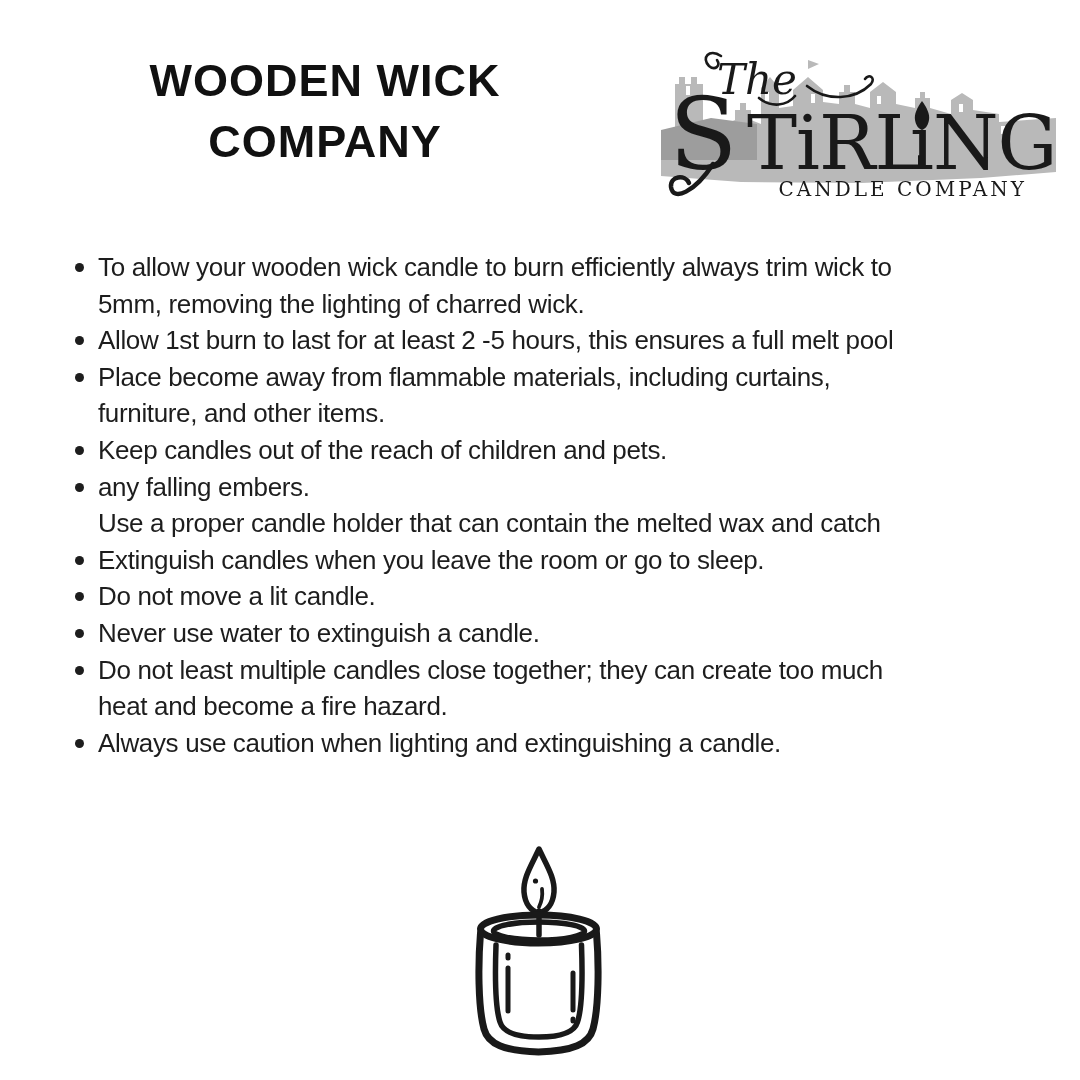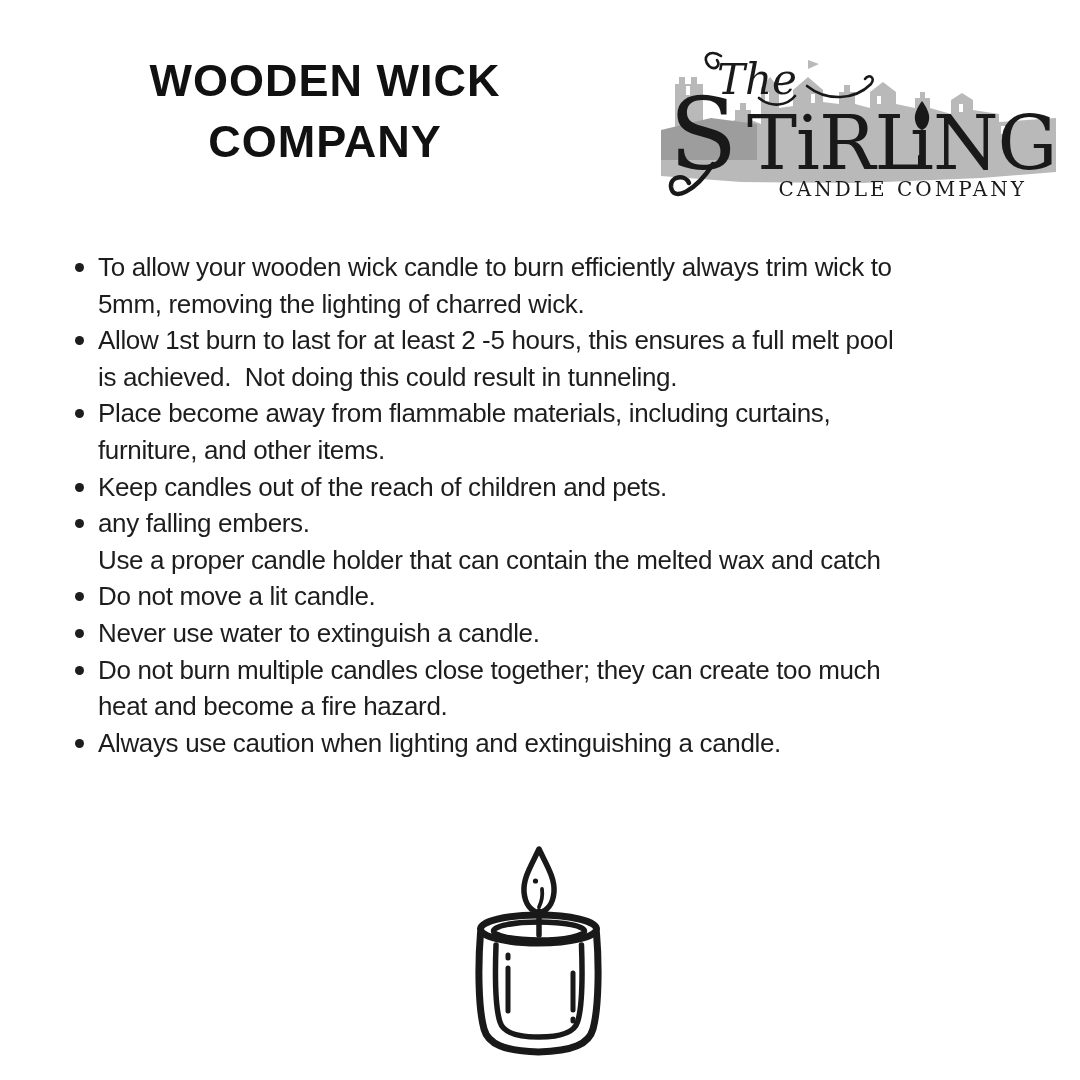--- a/index.html
+++ b/index.html
@@ -99,41 +99,43 @@
     </svg>
   </div>
 
   <ul class="care-list">
       <li class="care-item">
         <div class="care-line">To allow your wooden wick candle to burn efficiently always trim wick to</div>
         <div class="care-line">5mm, removing the lighting of charred wick.</div>
       </li>
       <li class="care-item">
         <div class="care-line">Allow 1st burn to last for at least 2 -5 hours, this ensures a full melt pool</div>
-        <div class="care-line">is achieved.  Not doing this could result in tunneling.</div>
       </li>
       <li class="care-item">
         <div class="care-line">Place become away from flammable materials, including curtains,</div>
         <div class="care-line">furniture, and other items.</div>
       </li>
       <li class="care-item">
         <div class="care-line">Keep candles out of the reach of children and pets.</div>
       </li>
       <li class="care-item">
         <div class="care-line">any falling embers.</div>
         <div class="care-line">Use a proper candle holder that can contain the melted wax and catch</div>
       </li>
       <li class="care-item">
+        <div class="care-line">Extinguish candles when you leave the room or go to sleep.</div>
+      </li>
+      <li class="care-item">
         <div class="care-line">Do not move a lit candle.</div>
       </li>
       <li class="care-item">
         <div class="care-line">Never use water to extinguish a candle.</div>
       </li>
       <li class="care-item">
-        <div class="care-line">Do not burn multiple candles close together; they can create too much</div>
+        <div class="care-line">Do not least multiple candles close together; they can create too much</div>
         <div class="care-line">heat and become a fire hazard.</div>
       </li>
       <li class="care-item">
         <div class="care-line">Always use caution when lighting and extinguishing a candle.</div>
       </li>
     </ul>
 
   <div class="candle-wrap">
     <svg viewBox="0 0 160 215">
 

